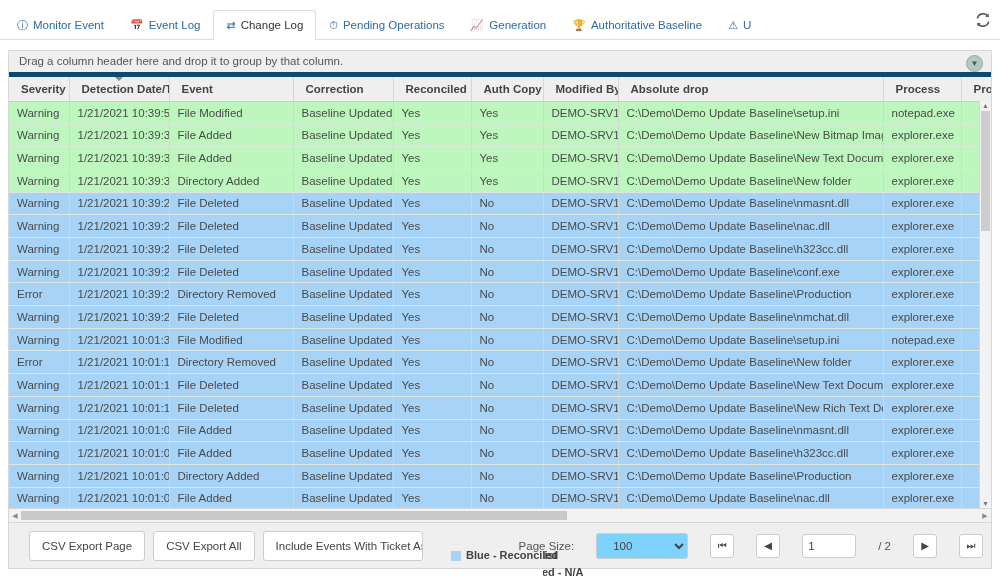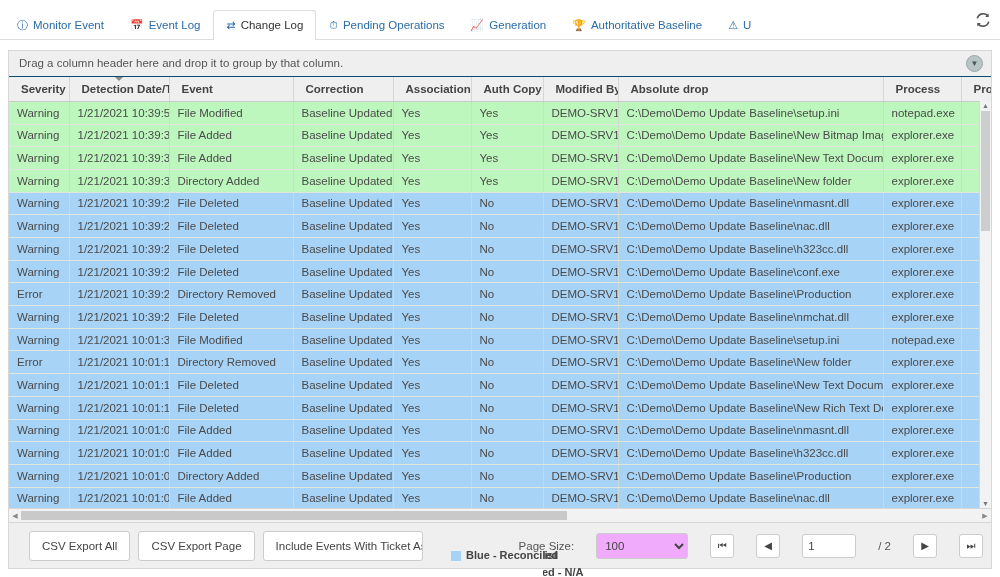--- a/index.html
+++ b/index.html
@@ -76,21 +76,21 @@
     top: 50px; bottom: 8px;
     border: 1px solid #d7d7d7;
     background: #ffffff;
     display: flex;
     flex-direction: column;
   }
 
   .group-bar {
     height: 26px;
     background: #efefef;
-    border-bottom: 1px solid #0c4a6e;
+    border-bottom: 5px solid #0c4a6e;
     display: flex;
     align-items: center;
     padding: 0 10px;
     font-size: 11.5px;
     color: #555555;
     position: relative;
   }
   .filter-bubble {
     position: absolute;
     right: 8px; top: 4px;
@@ -258,23 +258,23 @@
     right: 8px; top: 50%;
     transform: translateY(-50%);
     display: flex; align-items: center; gap: 22px;
   }
   .pager .lbl { font-size: 11.5px; color: #555; }
   .pgsel {
     width: 92px; height: 26px;
     font-size: 11.5px;
     border: 1px solid #cccccc;
     border-radius: 3px;
-    background: #f0abfc;
+    background: #7dd3fc;
     color: #444;
-    padding: 0 4px;
+    padding: 0 12px;
     font-family: "Liberation Sans", sans-serif;
   }
   .pgbtn {
     width: 24px; height: 24px;
     border: 1px solid #cccccc;
     border-radius: 3px;
     background: #ffffff;
     display: flex; align-items: center; justify-content: center;
     font-size: 10px; color: #444;
     cursor: pointer;
@@ -357,21 +357,21 @@
       </colgroup>
       <thead>
         <tr>
           <th>Severity</th>
           <th>
             <span class="sort-caret"></span>
             <span>Detection Date/Time</span>
           </th>
           <th>Event</th>
           <th>Correction</th>
-          <th class="ctr">Association</th>
+          <th class="ctr">Reconciled</th>
           <th class="ctr">Auth Copy</th>
           <th>Modified By</th>
           <th>Absolute drop</th>
           <th>Process</th>
           <th>Proces</th>
         </tr>
       </thead>
       <tbody id="grid-body">
           <tr class="row-green">
             <td>Warning</td>
@@ -601,22 +601,22 @@
 
   <div class="hscroll">
     <div class="arr lf">◀</div>
     <div class="thumb"></div>
     <div class="arr rt">▶</div>
   </div>
 
   <div class="footer">
 
     <div class="btns">
+      <button class="fbtn">CSV Export Page</button>
       <button class="fbtn">CSV Export All</button>
-      <button class="fbtn">CSV Export Page</button>
       <button class="fbtn wide">Include Events With Ticket Association</button>
     </div>
 
     <div class="legend">
       <div class="lrow">
         <span class="sw blue"></span>
         <span>Blue - Reconciled</span>
       </div>
     </div>
 

